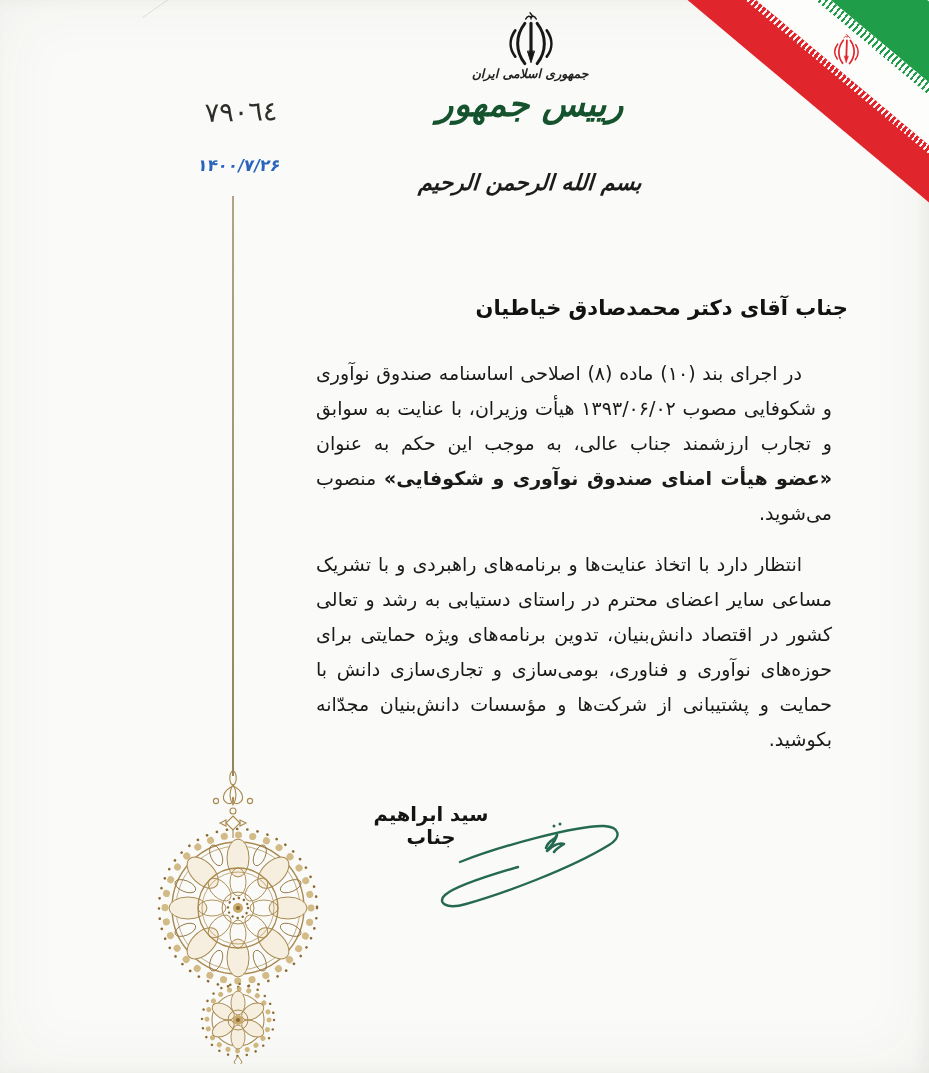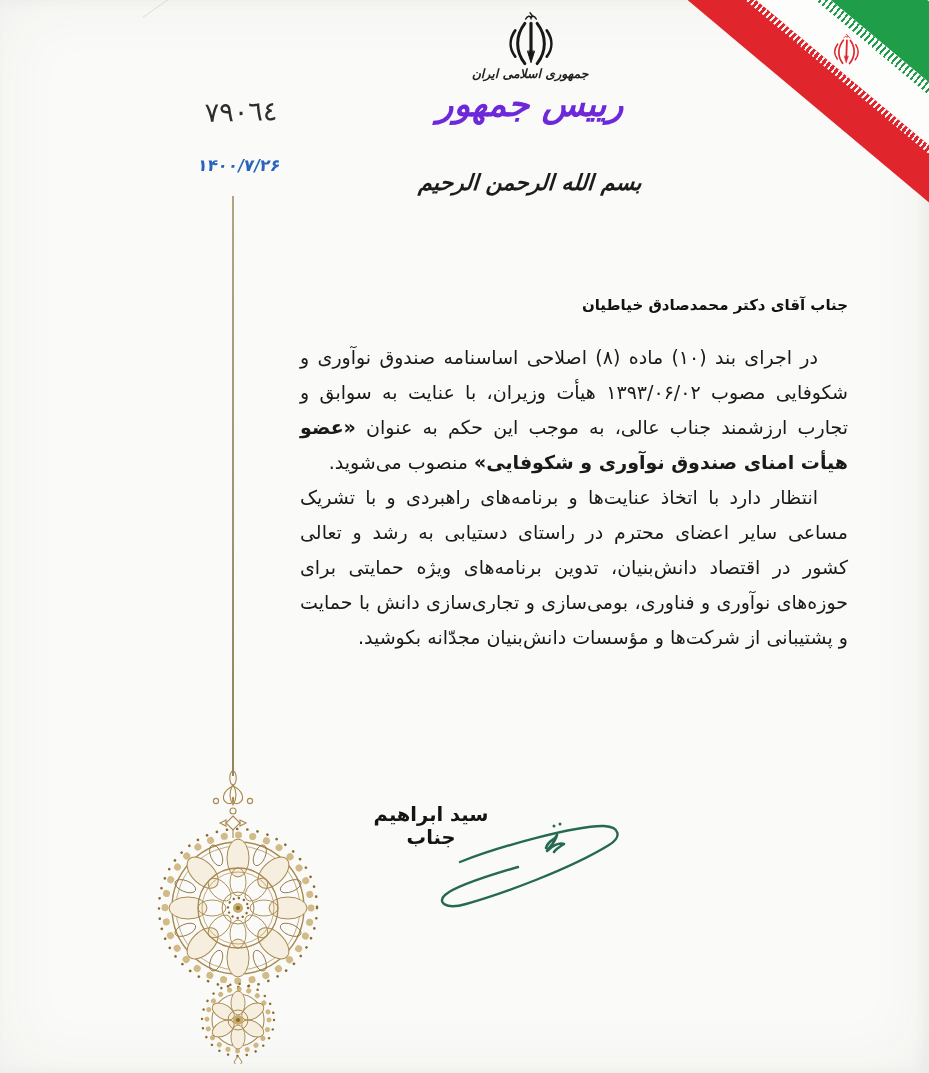--- a/index.html
+++ b/index.html
@@ -23,36 +23,36 @@
   .flag-white{height:38px;background:#fdfdfc;position:relative;}
   .flag-red{height:44px;background:var(--flag_red,#e0252c);position:relative;}
   .flag-red .takbir{position:absolute;top:0;left:0;right:0;height:7px;
     background:repeating-linear-gradient(90deg,rgba(255,255,255,.95) 0 2px,transparent 2px 5px);}
   .flag-emblem{position:absolute;left:338px;top:-3px;width:30px;height:42px;
     color:var(--flag_red,#e0252c);transform:rotate(-38deg);}
   
   .hdr{position:absolute;left:380px;width:300px;text-align:center;direction:rtl;}
   .emblem-black{position:absolute;left:504px;top:12px;width:54px;height:56px;color:#181816;}
   .country{top:66px;font-size:12.5px;font-style:italic;font-weight:600;color:#222;letter-spacing:.5px;}
-  .office{top:84px;font-size:35px;font-weight:bold;font-style:italic;color:#6d28d9;}
+  .office{top:84px;font-size:35px;font-weight:bold;font-style:italic;color:#14532d;}
   .bismillah{top:170px;font-size:22px;font-weight:600;font-style:italic;color:#1c1c1a;transform:skewX(-4deg);}
   
   .ref-number{position:absolute;left:186px;top:96px;width:110px;text-align:center;direction:ltr;
     font-size:27px;font-weight:500;color:#2d2d2a;letter-spacing:3px;transform:rotate(-1.5deg);}
   .date-stamp{position:absolute;left:184px;top:156px;width:110px;text-align:center;direction:rtl;
     font-size:16.5px;font-weight:bold;color:var(--date_blue,#2a64bd);letter-spacing:1.5px;transform:skewX(-8deg);}
   
   .stem{position:absolute;left:232px;top:196px;width:1.5px;height:580px;
     background:linear-gradient(#b3a486,#93845f);}
   .ornament{position:absolute;left:146px;top:768px;width:184px;height:296px;color:var(--ornament_gold,#a8894e);}
   
-  .addressee{position:absolute;right:81px;top:296px;font-size:15px;font-weight:bold;color:#121210;}
+  .addressee{position:absolute;right:81px;top:296px;font-size:21px;font-weight:bold;color:#121210;}
   .body-text{position:absolute;right:81px;width:548px;top:340px;
     font-size:19px;line-height:35px;color:#1a1a18;text-align:justify;}
-  .body-text p{margin:0;text-indent:30px;}
+  .body-text p{margin:16px;text-indent:30px;}
   .b{font-weight:bold;}
   
   .sig-name{position:absolute;left:356px;top:803px;width:150px;text-align:center;
     font-size:19.5px;font-weight:bold;color:#141412;}
   .sig-mark{position:absolute;left:430px;top:816px;width:198px;height:98px;color:var(--signature_green,#256a50);}
   
   .corner-mark{position:absolute;left:138px;top:2px;width:52px;height:1px;background:rgba(120,120,115,.18);transform:rotate(-35deg);}
 </style>
 </head>
 <body>

